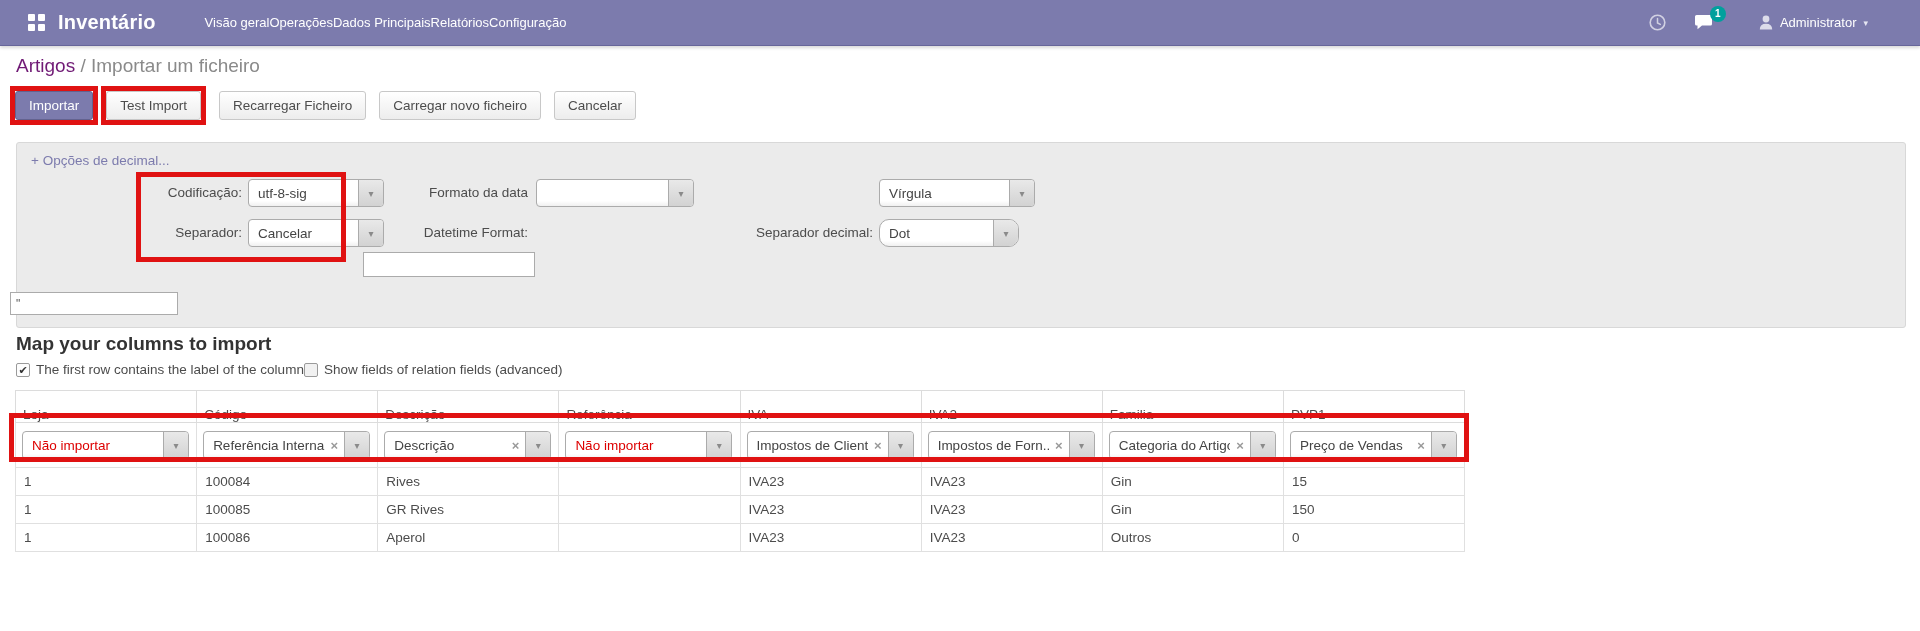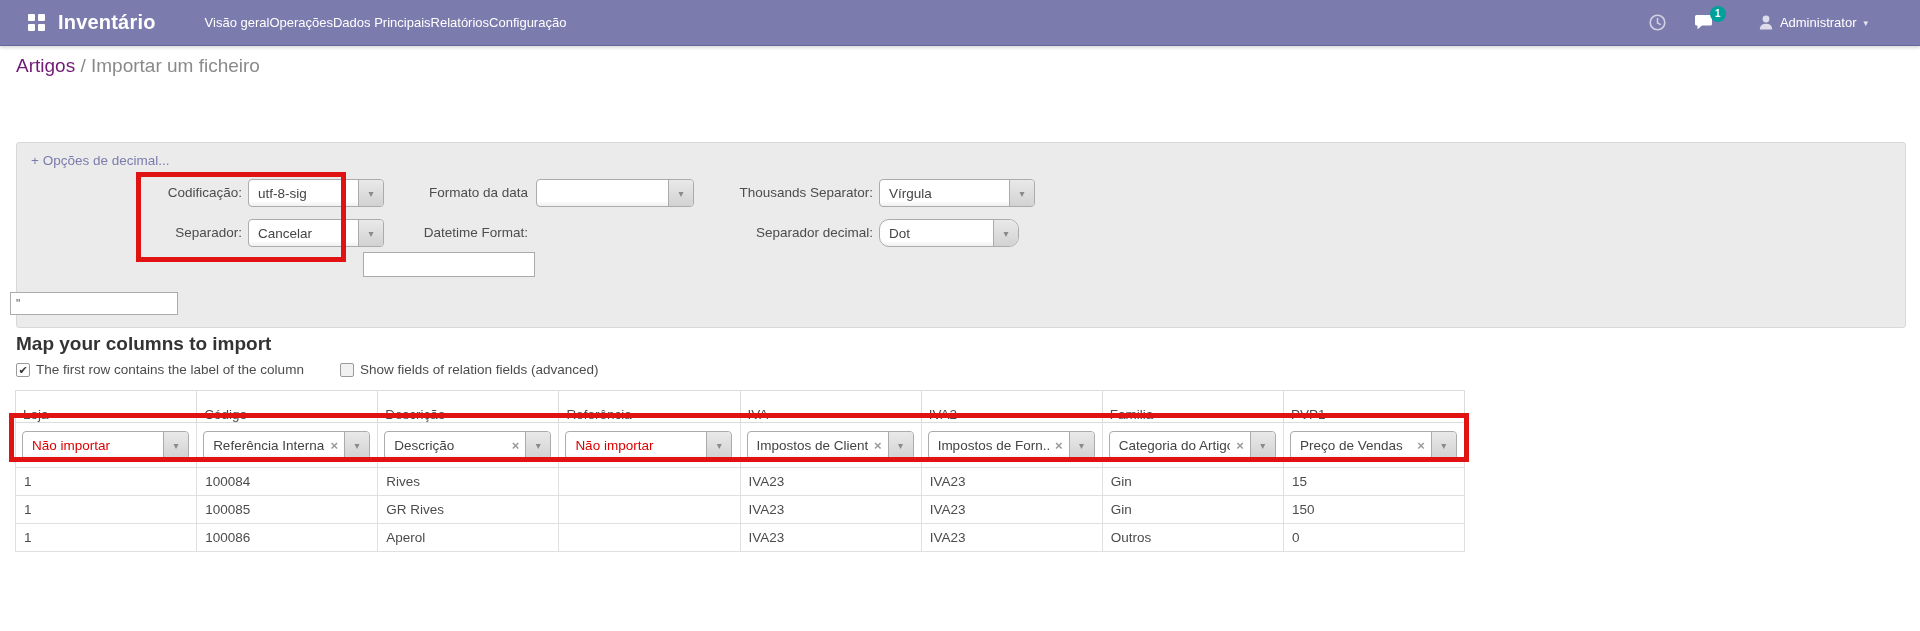--- a/index.html
+++ b/index.html
@@ -94,21 +94,21 @@
   .inp-quote { left:-7px; top:149px; width:168px; height:23px; }
 
   .redbox { position:absolute; border:5px solid #e01212; pointer-events:none; z-index:6; }
   .redbox-format { left:119px; top:29px; width:210px; height:90px; }
   .redbox-selectors { left:9px; top:413px; width:1460px; height:49px; }
 
   
   .map-title { position:absolute; left:16px; top:333px; font-size:19px; font-weight:bold; color:#333; }
   .cb-row { position:absolute; left:16px; top:362px; display:flex; align-items:center; font-size:13.5px; color:#4c4c4c; }
   .cb-group { display:flex; align-items:center; cursor:pointer; }
-  .cb-group + .cb-group { margin-left:36px; }
+  .cb-group + .cb-group { }
   .cb-box {
     width:14px; height:14px; border:1px solid #9a9a9a; background:#fdfdfd; border-radius:2px;
     margin-right:6px; font-size:11px; line-height:12px; text-align:center; color:#333;
   }
   .cb-box.off { background:#f1f1f1; }
 
   
   .preview-table {
     position:absolute; left:15px; top:390px; width:1450px;
     border-collapse:collapse; table-layout:fixed; font-size:13.5px; color:#4c4c4c;
@@ -163,20 +163,31 @@
         <span class="user-name">Administrator</span>
         <span class="caret">▾</span>
       </span>
     </div>
   </div>
 
   <div class="breadcrumb">
     <span class="bc-parent">Artigos</span><span class="bc-sep"> / </span><span class="bc-current">Importar um ficheiro</span>
   </div>
 
+  <div class="toolbar">
+    <span class="ann-wrap">
+      <button class="btn primary">Importar</button>
+    </span>
+    <span class="ann-wrap">
+      <button class="btn">Test Import</button>
+    </span>
+    <button class="btn plain">Recarregar Ficheiro</button>
+    <button class="btn plain">Carregar novo ficheiro</button>
+    <button class="btn plain">Cancelar</button>
+  </div>
 
   <div class="format-panel">
     <div class="fp-toggle">+ Opções de decimal...</div>
 
     <div class="fp-label lbl-enc">Codificação:</div>
     <div class="s2 fp-select sel-enc">
       <span class="s2-text">utf-8-sig</span>
       <span class="s2-arrow">▾</span>
     </div>
 
@@ -188,21 +199,20 @@
 
     <div class="fp-label lbl-date">Formato da data</div>
     <div class="s2 fp-select sel-date">
       <span class="s2-text"></span>
       <span class="s2-arrow">▾</span>
     </div>
 
     <div class="fp-label lbl-dt">Datetime Format:</div>
     <input class="txt-input inp-dt" style="">
 
-    <div class="fp-label lbl-thou">Thousands Separator:</div>
     <div class="s2 fp-select sel-thou">
       <span class="s2-text">Vírgula</span>
       <span class="s2-arrow">▾</span>
     </div>
 
     <div class="fp-label lbl-dec">Separador decimal:</div>
     <div class="s2 fp-select sel-dec">
       <span class="s2-text">Dot</span>
       <span class="s2-arrow">▾</span>
     </div>

